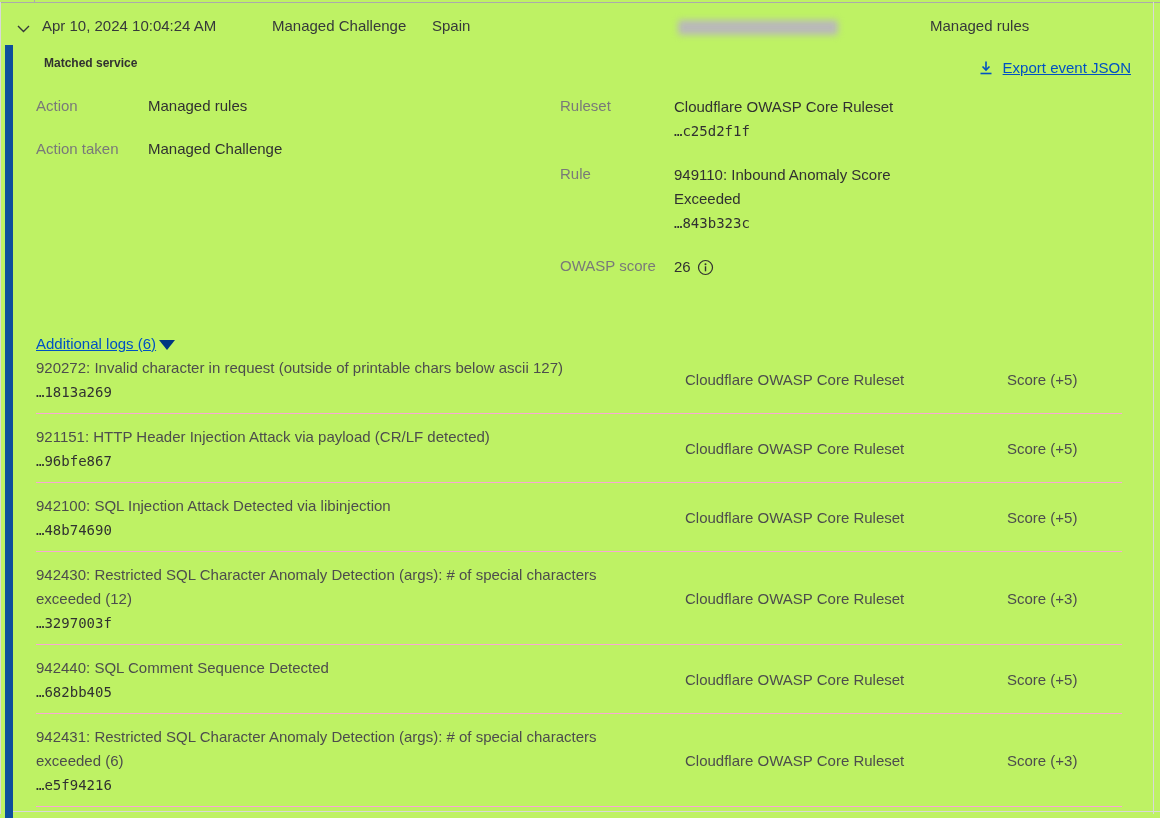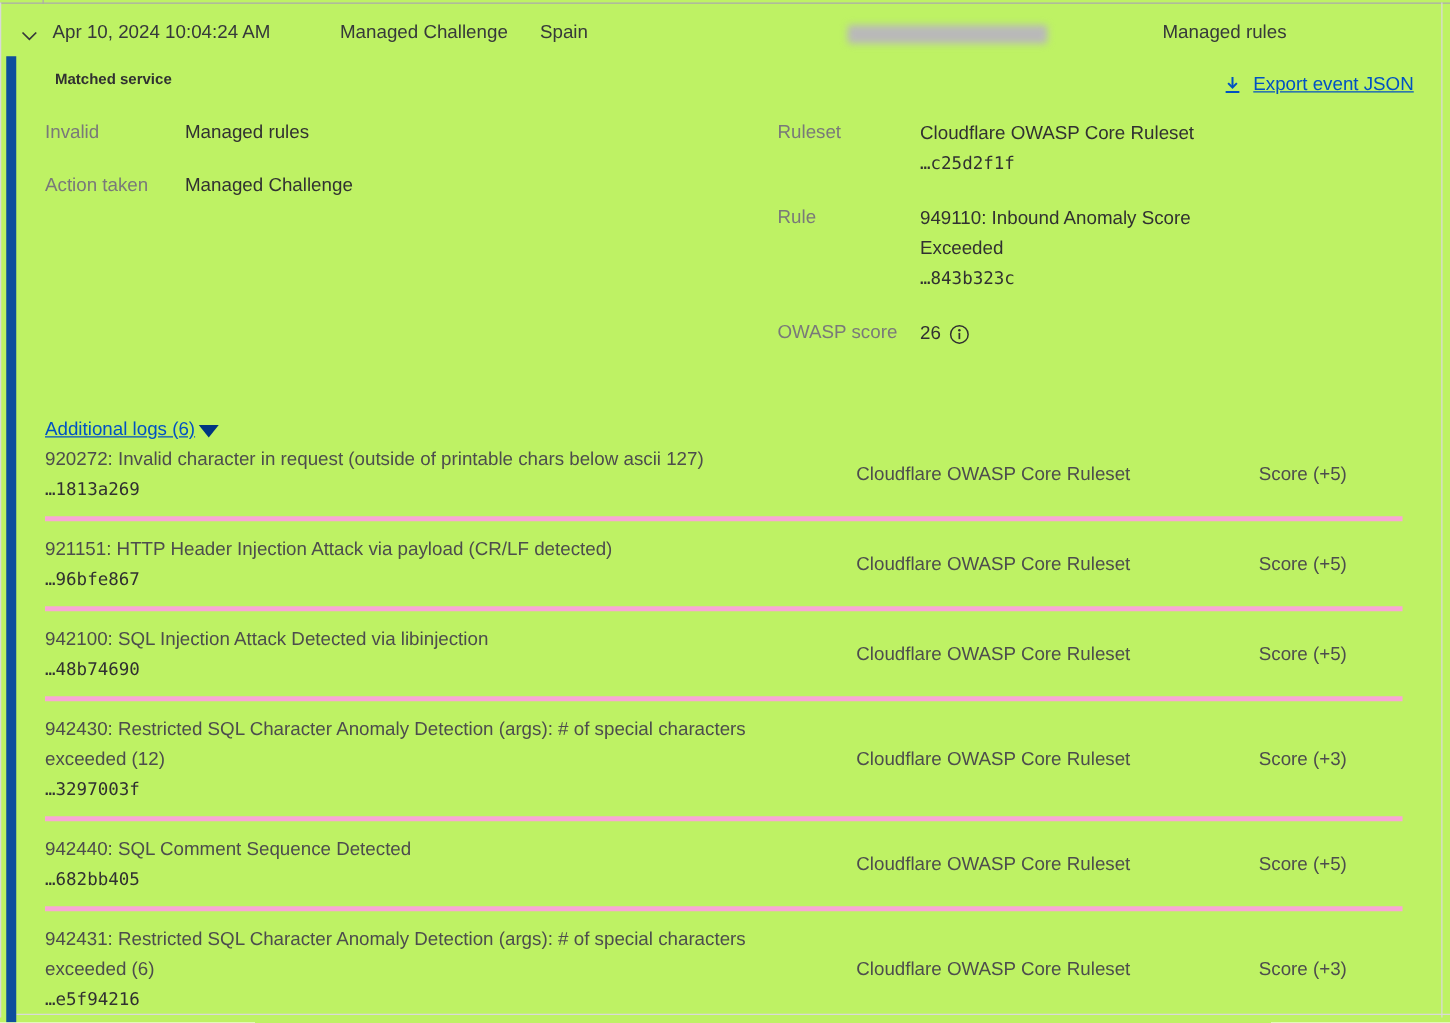--- a/index.html
+++ b/index.html
@@ -24,38 +24,38 @@
   .h-service{left:930px;}
   .redacted{position:absolute;left:678px;top:8px;width:160px;height:15px;background:#b9b9b9;border-radius:3px;filter:blur(3px);}
 
   
   .panel-title{position:absolute;left:44px;top:56px;font-size:12px;font-weight:700;color:#313131;}
   .export-link{position:absolute;right:29px;top:59px;display:flex;align-items:flex-end;gap:9px;cursor:pointer;}
   .export-link .lbl{font-size:15px;color:#0051c3;text-decoration:underline;}
 
   
   .field-col-left{position:absolute;left:36px;top:95px;width:480px;}
-  .field-col-right{position:absolute;left:622px;top:95px;width:420px;}
+  .field-col-right{position:absolute;left:560px;top:95px;width:420px;}
   .frow{display:flex;margin-bottom:22px;}
   .frow .flabel{flex:0 0 112px;font-size:15px;color:#797979;line-height:21px;}
   .field-col-right .frow .flabel{flex:0 0 114px;}
   .frow .fvalue{font-size:15px;color:#313131;line-height:21px;}
   .field-col-right .frow{margin-bottom:20px;}
   .field-col-right .fvalue{width:245px;line-height:24px;}
   .hash{font-family:"DejaVu Sans Mono",monospace;font-size:14px;color:#313131;line-height:24px;}
   .owasp-val{display:flex;align-items:center;gap:6px;}
 
   
   .addlogs{position:absolute;left:36px;top:311px;display:flex;align-items:center;cursor:pointer;margin-top:24px;}
   .addlogs .lbl{font-size:15px;color:#0051c3;text-decoration:underline;}
   .tri-down{width:0;height:0;border-left:8px solid transparent;border-right:8px solid transparent;border-top:10px solid #003681;margin-left:3px;margin-top:2px;}
 
   
   .logs{position:absolute;left:36px;top:345px;width:1086px;}
-  .log-row{display:flex;align-items:center;border-bottom:4px solid #f9a8d4;}
+  .log-row{display:flex;align-items:center;border-bottom:1px solid #f9a8d4;}
   .log-desc{flex:0 0 649px;padding:11px 24px 9px 0;box-sizing:border-box;font-size:15px;color:#4d4d4d;line-height:24px;}
   .log-desc .hash{display:block;}
   .log-ruleset{flex:0 0 322px;font-size:15px;color:#4d4d4d;}
   .log-score{flex:1;font-size:15px;color:#4d4d4d;}
 
   svg{display:block;}
 </style>
 </head>
 <body>
 
@@ -90,21 +90,21 @@
         <path d="M8 1.5 V9.5"></path>
           <path d="M4.5 6.5 L8 10 L11.5 6.5"></path>
           <path d="M2.5 13.5 H13.5"></path>
       </svg>
     </span>
     <span class="lbl">Export event JSON</span>
   </div>
 
   <div class="field-col-left">
     <div class="frow">
-      <div class="flabel">Invalid</div>
+      <div class="flabel">Action</div>
       <div class="fvalue">Managed rules</div>
     </div>
     <div class="frow">
       <div class="flabel">Action taken</div>
       <div class="fvalue">Managed Challenge</div>
     </div>
   </div>
 
   <div class="field-col-right">
     <div class="frow">

